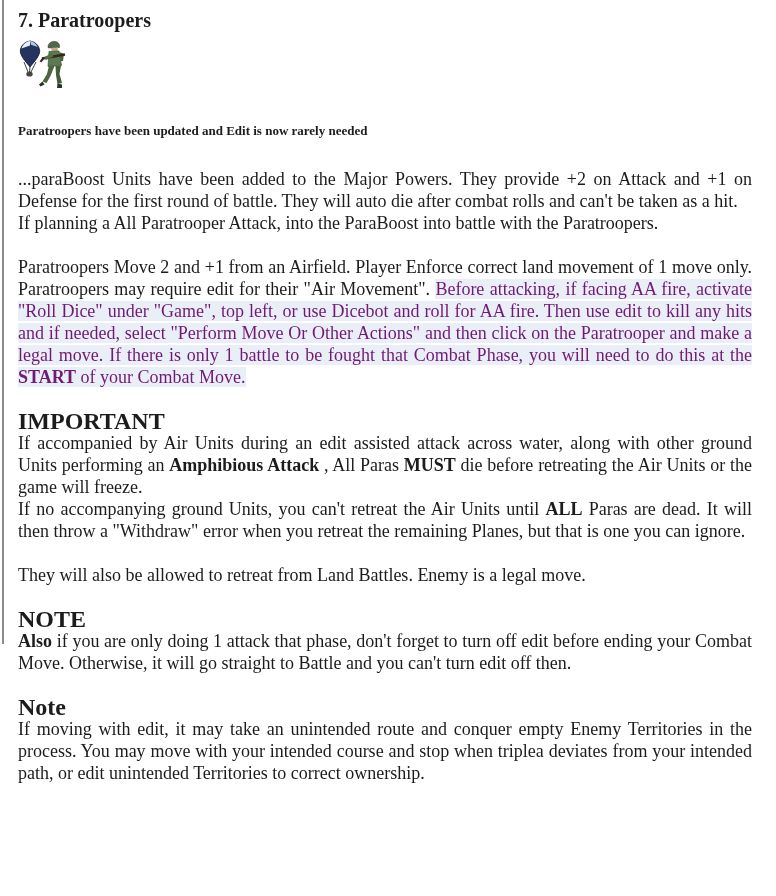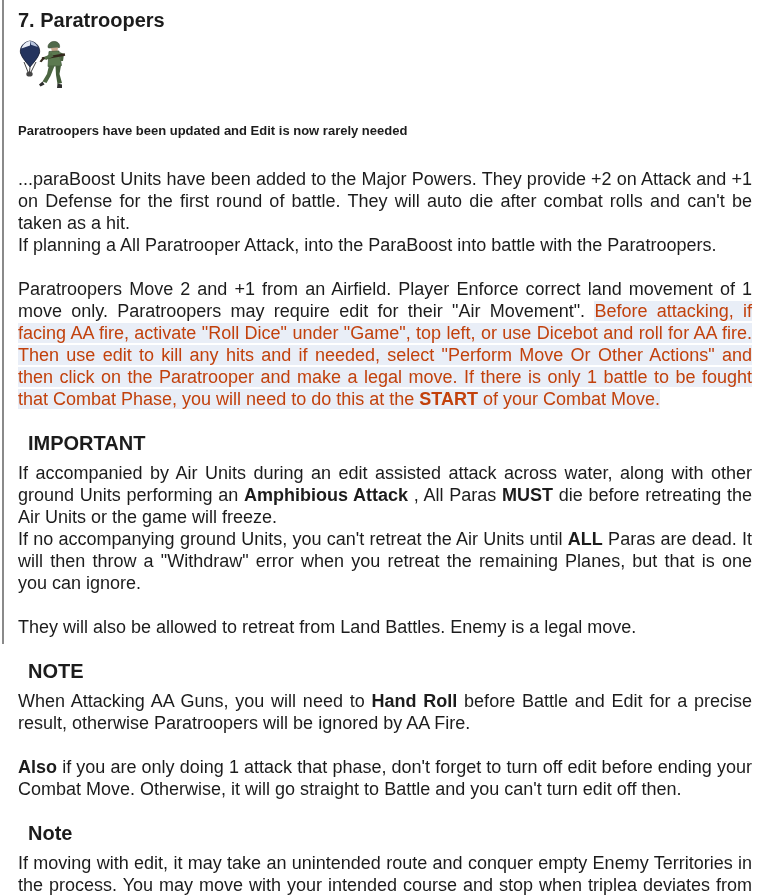--- a/index.html
+++ b/index.html
@@ -13,20 +13,21 @@
     overflow: hidden;
     font-family: "Liberation Sans", sans-serif;
     color: #1c1c1c;
   }
   .page {
     box-sizing: border-box;
     height: 644px;
     margin-left: 2px;
     border-left: 2px solid #8a8a8a;
     padding: 6px 24px 0 12px;
+    font-family: Liberation Serif, serif;
   }
   .page-title {
     font-size: 20px;
     font-weight: bold;
     line-height: 24px;
     margin: 2px 0 6px 2px;
   }
   .icon-row {
     height: 56px;
     margin: 0 0 26px 2px;
@@ -34,32 +35,32 @@
   .subtitle {
     font-size: 13px;
     font-weight: bold;
     line-height: 22px;
     margin: 0 0 26px 2px;
   }
   .para {
     font-size: 18px;
     line-height: 22px;
     text-align: justify;
-    margin: 8px 0 22px 2px;
+    margin: 0 0 22px 2px;
   }
   .section-heading {
-    font-size: 20px;
+    font-size: 24px;
     font-weight: bold;
     line-height: 22px;
-    margin: 0 0 0 12px;
+    margin: 0 0 0 2px;
   }
   .b { font-weight: bold; }
   .hl {
     background: #e9eef7;
-    color: #c2410c;
+    color: #701a75;
   }
 </style>
 </head>
 <body>
 
 <div class="page">
 
   <h1 class="page-title">7. Paratroopers</h1>
 
   <div class="icon-row">
@@ -90,20 +91,19 @@
   <p class="para"><span>...paraBoost Units have been added to the Major Powers. They provide +2 on Attack and +1 on Defense for the first round of battle. They will auto die after combat rolls and can't be taken as a hit.</span><br><span>If planning a All Paratrooper Attack, into the ParaBoost into battle with the Paratroopers.</span></p>
 
   <p class="para"><span>Paratroopers Move 2 and +1 from an Airfield. Player Enforce correct land movement of 1 move only. Paratroopers may require edit for their "Air Movement". </span><span class="hl">Before attacking, if facing AA fire, activate "Roll Dice" under "Game", top left, or use Dicebot and roll for AA fire. Then use edit to kill any hits and if needed, select "Perform Move Or Other Actions" and then click on the Paratrooper and make a legal move. If there is only 1 battle to be fought that Combat Phase, you will need to do this at the </span><span class="b hl">START</span><span class="hl"> of your Combat Move.</span></p>
 
   <h2 class="section-heading">IMPORTANT</h2>
   <p class="para"><span>If accompanied by Air Units during an edit assisted attack across water, along with other ground Units performing an </span><span class="b">Amphibious Attack</span><span> , All Paras </span><span class="b">MUST</span><span> die before retreating the Air Units or the game will freeze.</span><br><span>If no accompanying ground Units, you can't retreat the Air Units until </span><span class="b">ALL</span><span> Paras are dead. It will then throw a "Withdraw" error when you retreat the remaining Planes, but that is one you can ignore.</span></p>
 
   <p class="para"><span>They will also be allowed to retreat from Land Battles. Enemy is a legal move.</span></p>
 
   <h2 class="section-heading">NOTE</h2>
-  <p class="para"><span>When Attacking AA Guns, you will need to </span><span class="b">Hand Roll</span><span> before Battle and Edit for a precise result, otherwise Paratroopers will be ignored by AA Fire.</span></p>
 
   <p class="para"><span class="b">Also</span><span> if you are only doing 1 attack that phase, don't forget to turn off edit before ending your Combat Move. Otherwise, it will go straight to Battle and you can't turn edit off then.</span></p>
 
   <h2 class="section-heading">Note</h2>
   <p class="para"><span>If moving with edit, it may take an unintended route and conquer empty Enemy Territories in the process. You may move with your intended course and stop when triplea deviates from your intended path, or edit unintended Territories to correct ownership.</span></p>
 
 </div>
 
 </body></html>

